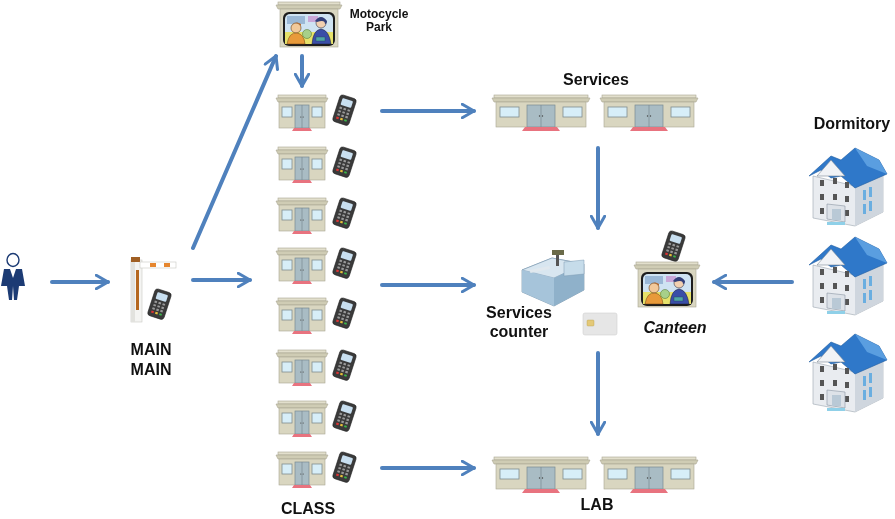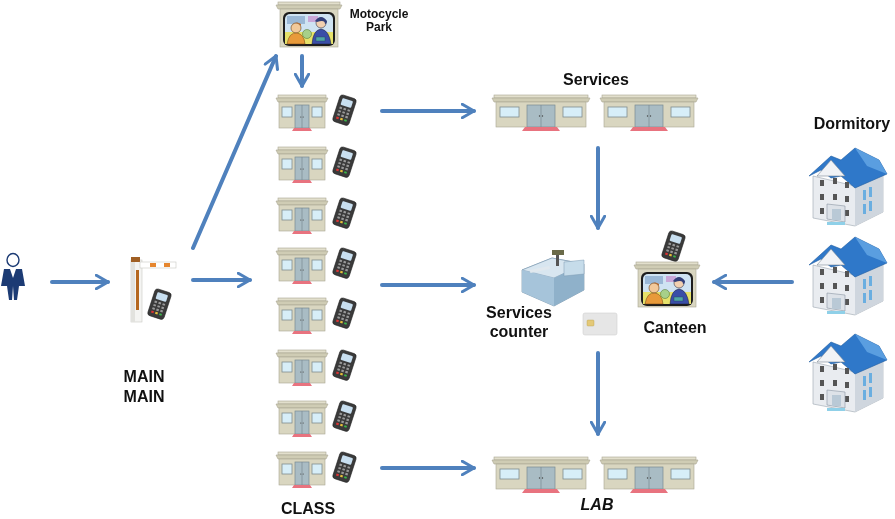--- a/index.html
+++ b/index.html
@@ -211,24 +211,24 @@
   </g>
 </svg>
 
 
 <div class="lbl lbl-sm" style="left:344px;top:8px;width:70px;">
   <div>Motocycle</div>
   <div>Park</div>
 </div>
 <div class="lbl lbl-lg" style="left:548px;top:71px;width:96px;">Services</div>
 <div class="lbl lbl-lg" style="left:802px;top:115px;width:100px;">Dormitory</div>
-<div class="lbl lbl-lg" style="left:104px;top:340px;width:80px;line-height:1.25;margin-top:27px;">
+<div class="lbl lbl-lg" style="left:111px;top:340px;width:80px;line-height:1.25;">
   <div>MAIN</div>
   <div>MAIN</div>
 </div>
 <div class="lbl lbl-lg" style="left:474px;top:303px;width:90px;line-height:1.2;">
   <div>Services</div>
   <div>counter</div>
 </div>
-<div class="lbl lbl-lg" style="left:634px;top:319px;width:82px;">Canteen</div>
+<div class="lbl lbl-lg" style="left:634px;top:319px;width:82px;font-style:italic;">Canteen</div>
 <div class="lbl lbl-lg" style="left:268px;top:500px;width:80px;text-align:center;">CLASS</div>
-<div class="lbl lbl-lg" style="left:560px;top:496px;width:74px;font-style:italic;">LAB</div>
+<div class="lbl lbl-lg" style="left:560px;top:496px;width:74px;">LAB</div>
 </div>
 
 </body></html>

